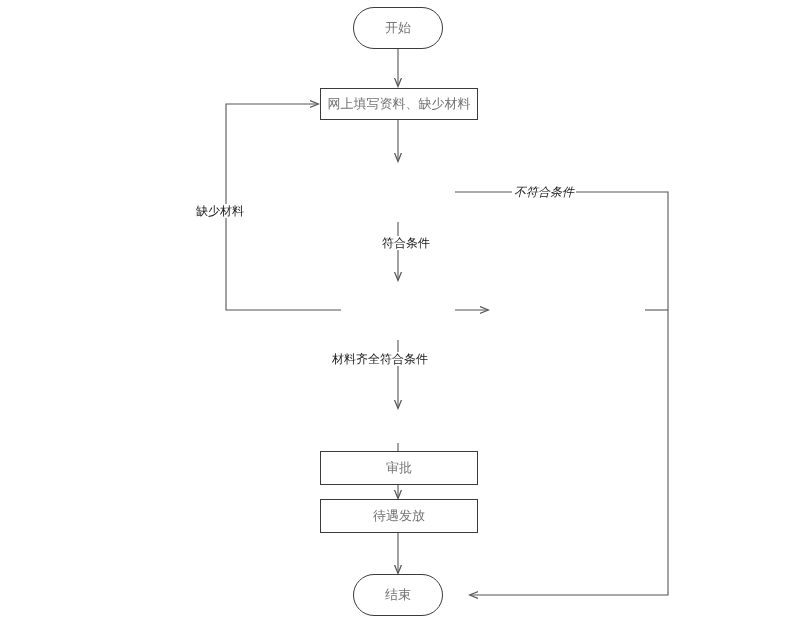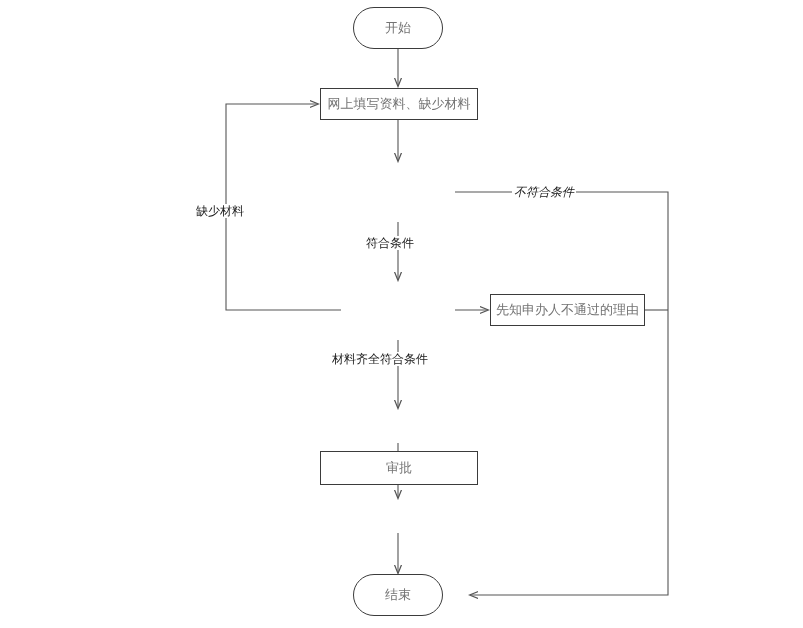--- a/index.html
+++ b/index.html
@@ -108,42 +108,42 @@
   <div class="node node-terminator" style="left:353px; top:7px; width:90px; height:42px;">
     <span>开始</span>
   </div>
 
   <div class="node node-process" style="left:320px; top:88px; width:158px; height:32px;">
     <span>网上填写资料、缺少材料</span>
   </div>
 
 
 
-  <div class="node node-process" style="left:490px; top:294px; width:155px; height:32px;">
-    <span>先知申办人不通过的理由</span>
-  </div>
 
   <div class="node node-process" style="left:320px; top:409px; width:158px; height:34px;margin-top:42px;">
     <span>审批</span>
   </div>
 
+  <div class="node node-process" style="left:320px; top:499px; width:158px; height:34px;">
+    <span>待遇发放</span>
+  </div>
 
   <div class="node node-terminator" style="left:353px; top:574px; width:90px; height:42px;">
     <span>结束</span>
   </div>
 
   <div class="edge-label" style="left:194px; top:204px;">
     <span>缺少材料</span>
   </div>
 
   <div class="edge-label" style="left:512px; top:185px;font-style:italic;">
     <span>不符合条件</span>
   </div>
 
-  <div class="edge-label" style="left:364px; top:236px;font-family:Liberation Serif, serif;">
+  <div class="edge-label" style="left:380px; top:236px;font-family:Liberation Serif, serif;">
     <span>符合条件</span>
   </div>
 
   <div class="edge-label" style="left:330px; top:352px;font-family:Liberation Serif, serif;">
     <span>材料齐全符合条件</span>
   </div>
 
 </div>
 
 </body></html>

